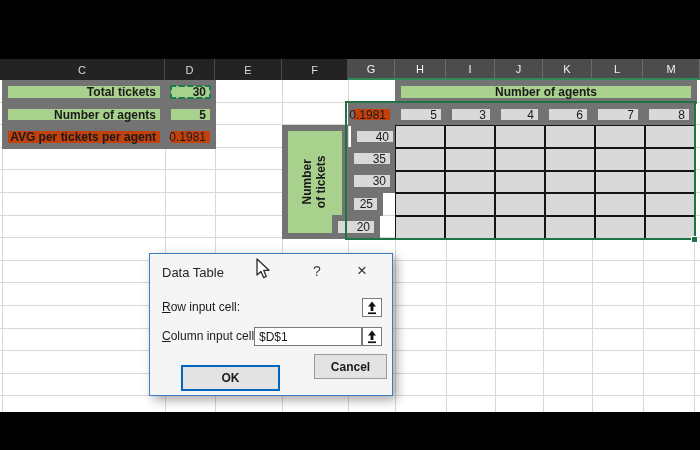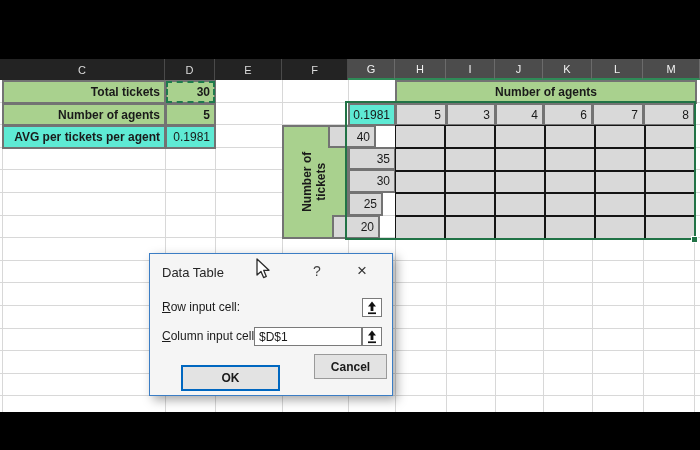--- a/index.html
+++ b/index.html
@@ -14,23 +14,23 @@
   .ch.dark  { background:#232323; border-right:1px solid #4a4a4a; }
   .ch.sel   { background:#4c4c4c; border-right:1px solid #6b6b6b; border-bottom:2px solid #2e8b57; color:#f2f2f2; }
 
   
   .hlines { position:absolute; left:0; top:21px; width:700px; height:332px; z-index:1;
             background:repeating-linear-gradient(to bottom, transparent 0px, transparent 21.6px, #d8d8d8 21.6px, #d8d8d8 22.6px); }
   .vl { position:absolute; top:21px; height:332px; width:1px; background:#d8d8d8; z-index:1; }
 
   
   .cell { position:absolute; z-index:2; display:flex; align-items:center; font-size:12px; color:#1a1a1a;
-          border:2px solid #737373; }
+          border:6px solid #737373; }
   .green  { background:#a9d18e; }
-  .orange { background:#5eead4; }
+  .orange { background:#c2410c; }
   .gray   { background:#d9d9d9; }
   .r { justify-content:flex-end; padding-right:4px; }
   .c { justify-content:center; }
   .b { font-weight:bold; }
   .ants { position:absolute; inset:-1px; border:2px dashed #1f7a4d; pointer-events:none; }
 
   .vcell { display:flex; align-items:center; justify-content:center; }
   .vtext { transform:rotate(-90deg); width:72px; text-align:center; font-weight:bold; font-size:12px; line-height:1.15; }
 
   .egrid { position:absolute; left:395px; top:66px; width:300px; height:114px; z-index:2;
@@ -116,21 +116,21 @@
     <div class="cell gray r" style="left:395px;top:44px;width:52px;height:23px">5</div>
     <div class="cell gray r" style="left:446px;top:44px;width:50px;height:23px">3</div>
     <div class="cell gray r" style="left:495px;top:44px;width:49px;height:23px">4</div>
     <div class="cell gray r" style="left:543px;top:44px;width:50px;height:23px">6</div>
     <div class="cell gray r" style="left:592px;top:44px;width:52px;height:23px">7</div>
     <div class="cell gray r" style="left:643px;top:44px;width:52px;height:23px">8</div>
 
     <div class="cell green vcell" style="left:282px;top:66px;width:66px;height:114px">
       <span class="vtext">Number of tickets</span>
     </div>
-    <div class="cell gray r" style="left:328px;top:66px;width:48px;height:23px">40</div>
+    <div class="cell gray r" style="left:351px;top:66px;width:48px;height:23px">40</div>
     <div class="cell gray r" style="left:348px;top:88px;width:48px;height:23px">35</div>
     <div class="cell gray r" style="left:348px;top:110px;width:48px;height:24px">30</div>
     <div class="cell gray r" style="left:348px;top:133px;width:35px;height:24px">25</div>
     <div class="cell gray r" style="left:332px;top:156px;width:48px;height:24px">20</div>
 
     <div class="egrid">
       <i></i>
         <i></i>
         <i></i>
         <i></i>

